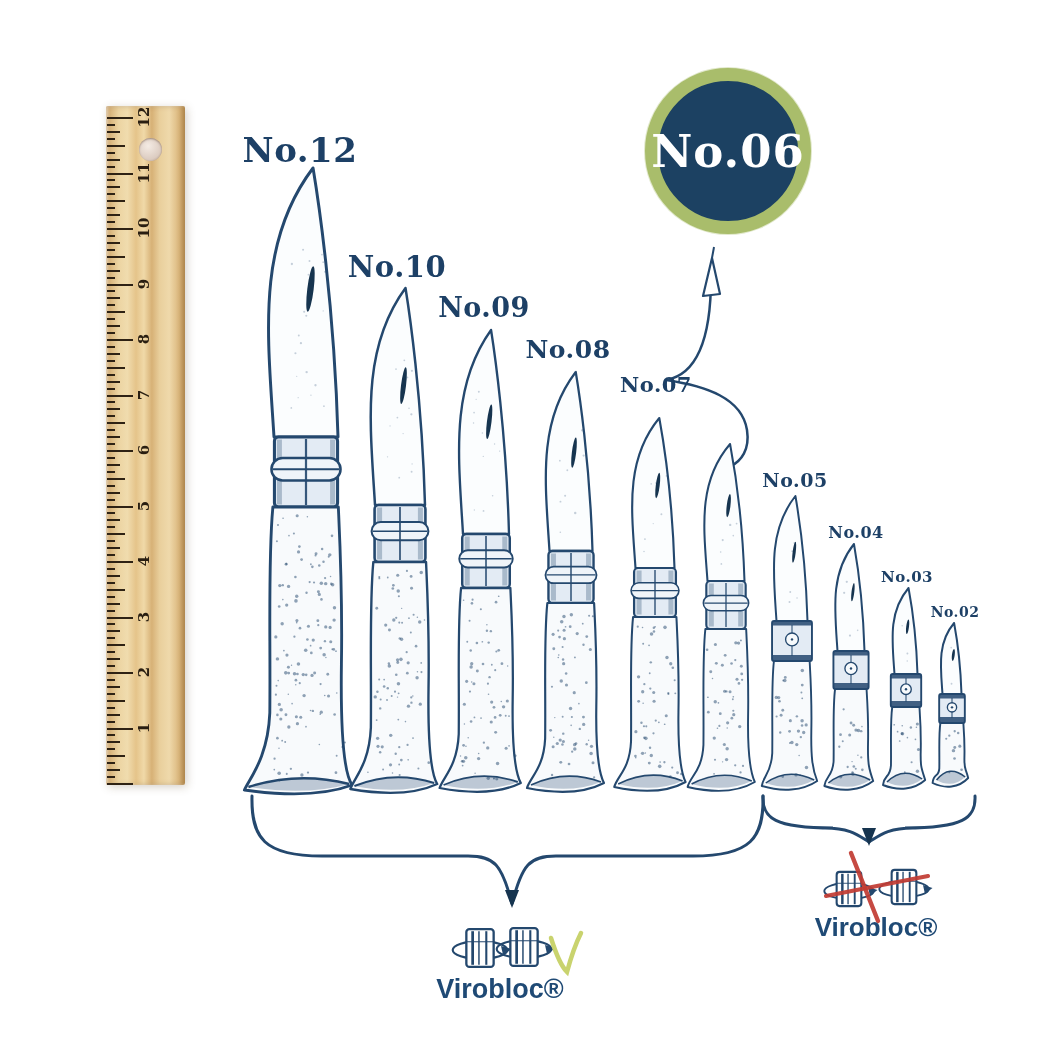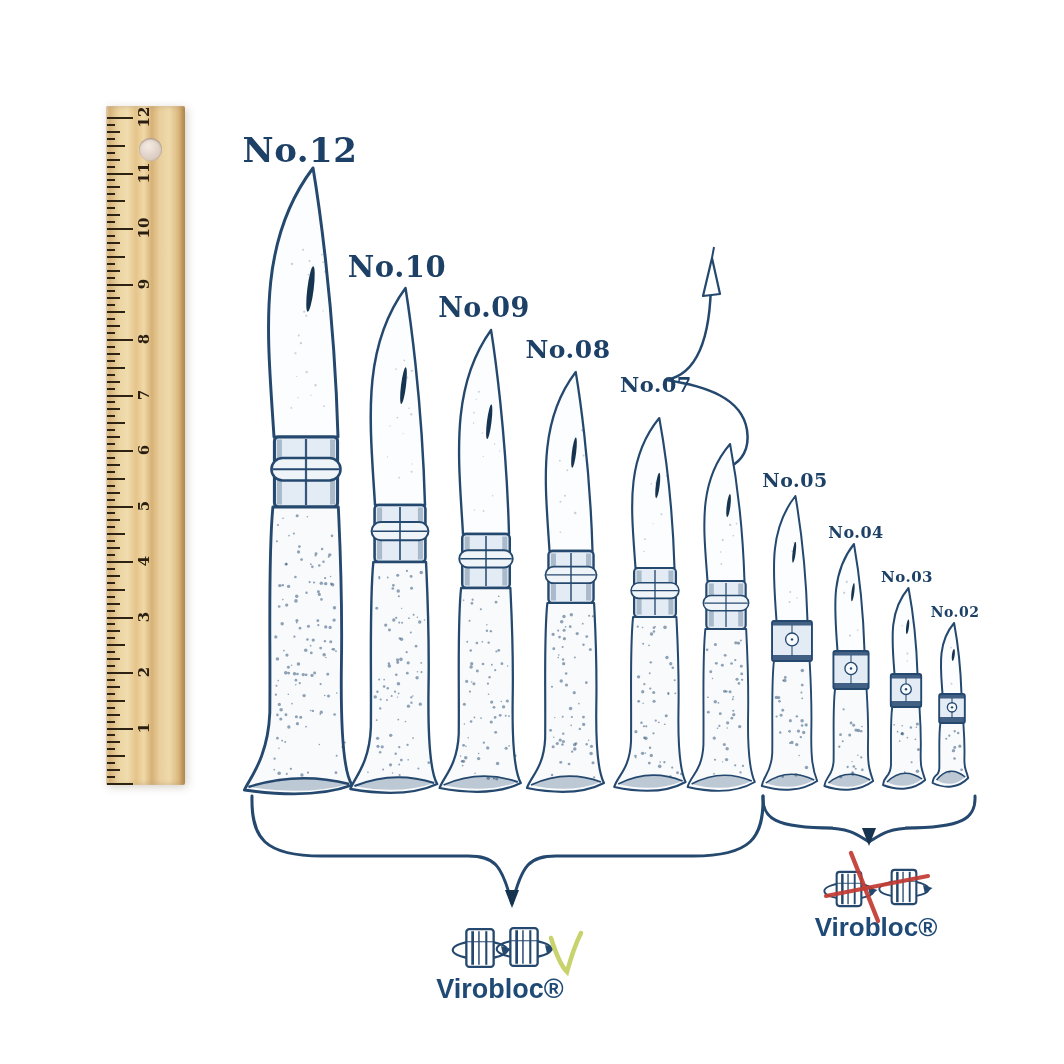--- a/index.html
+++ b/index.html
@@ -946,16 +946,19 @@
         <circle cx="954.6978703703704" cy="731.2654320987655" r="1.1612285665294926" fill="#24486e" opacity="0.5"></circle>
         <circle cx="949.2914814814816" cy="735.6655221193415" r="1.1600544410150893" fill="#24486e" opacity="0.5"></circle>
         <circle cx="946.2350925925927" cy="738.7716306584363" r="1.064667352537723" fill="#24486e" opacity="0.5"></circle>
         <circle cx="954.5287037037037" cy="758.500424382716" r="1.333400634430727" fill="#24486e" opacity="0.5"></circle>
         <circle cx="961.5723148148148" cy="769.7685699588477" r="1.324587620027435" fill="#24486e" opacity="0.5"></circle>
         <circle cx="954.765925925926" cy="747.492734053498" r="1.4965616426611796" fill="#24486e" opacity="0.5"></circle>
         <text x="955" y="617" font-size="14" fill="#1d4066" text-anchor="middle">No.02</text>
       </g>
     </svg>
 
+  <div id="badge">
+    <span>No.06</span>
+  </div>
 
   <div id="virobloc-yes" class="virobloc-label">Virobloc®</div>
   <div id="virobloc-no" class="virobloc-label">Virobloc®</div>
 </div>
 
 </body></html>

